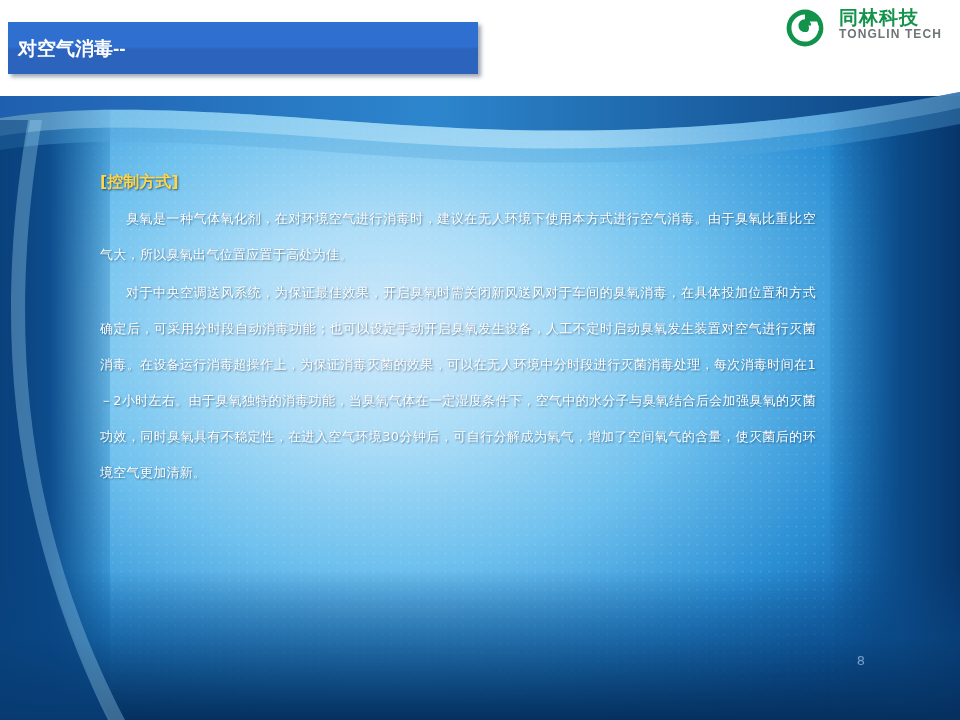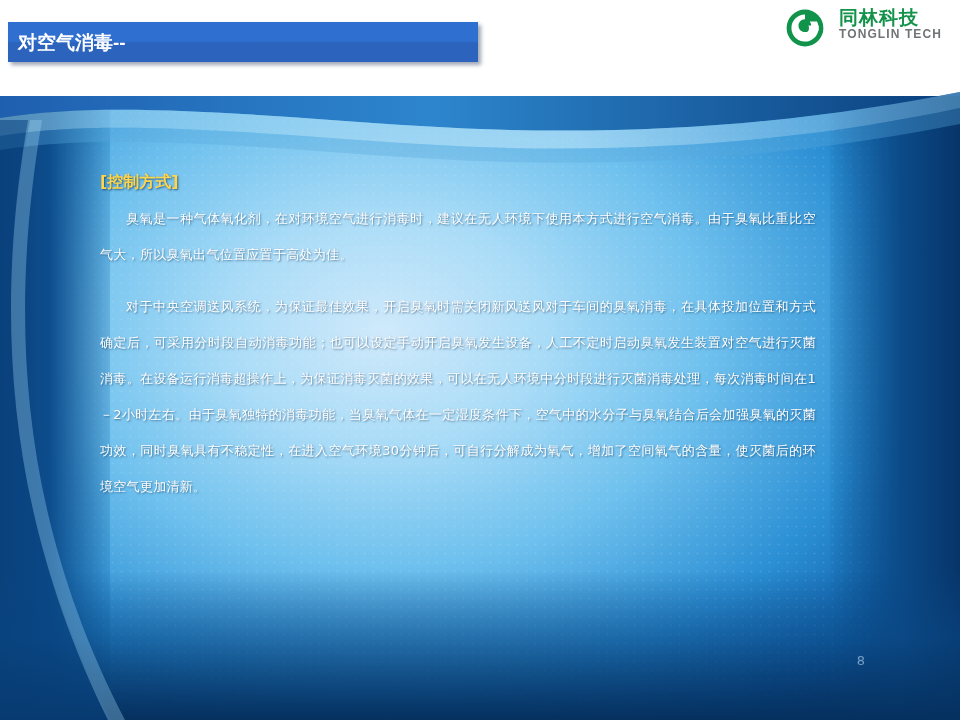--- a/index.html
+++ b/index.html
@@ -71,21 +71,21 @@
     width: 260px;
     height: 600px;
     pointer-events: none;
   }
   
   .title-tab {
     position: absolute;
     left: 8px;
     top: 22px;
     width: 470px;
-    height: 40px;
+    height: 52px;
     background: linear-gradient(to bottom, #2f6fd0 0%, #2f6fd0 48%, #2b63bd 52%, #2b63bd 100%);
     box-shadow: 3px 3px 4px rgba(40,60,90,0.45);
     display: flex;
     align-items: center;
     padding-left: 10px;
     box-sizing: border-box;
     text-align: center;
   }
   .title-prefix {
     color: #ffffff;
@@ -157,21 +157,21 @@
     font-size: 13px;
     font-family: "DejaVu Sans", sans-serif;
     line-height: 36px;
     text-align: justify;
     text-indent: 2em;
     text-shadow: 1px 1px 2px rgba(0,40,80,0.55);
     margin: 0;
     letter-spacing: 0.3px;
   }
   .para + .para {
-    margin-top: 16px;
+    margin-top: 2px;
   }
   .page-num {
     position: absolute;
     right: 95px;
     bottom: 52px;
     color: rgba(200,230,255,0.55);
     font-size: 13px;
     font-family: "DejaVu Sans", sans-serif;
   }
 </style>

